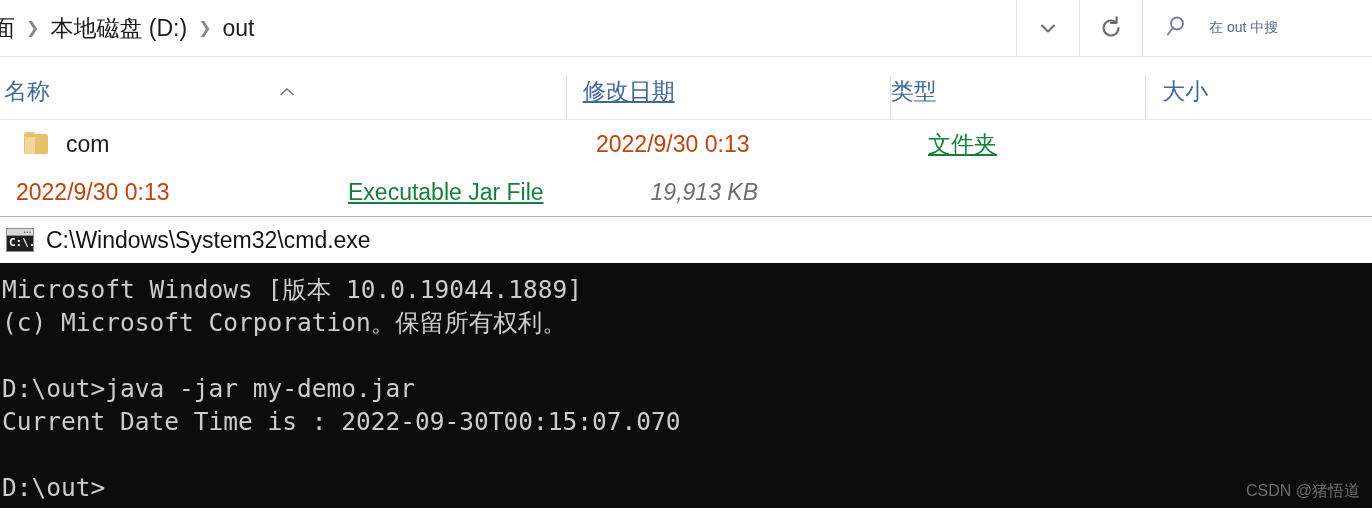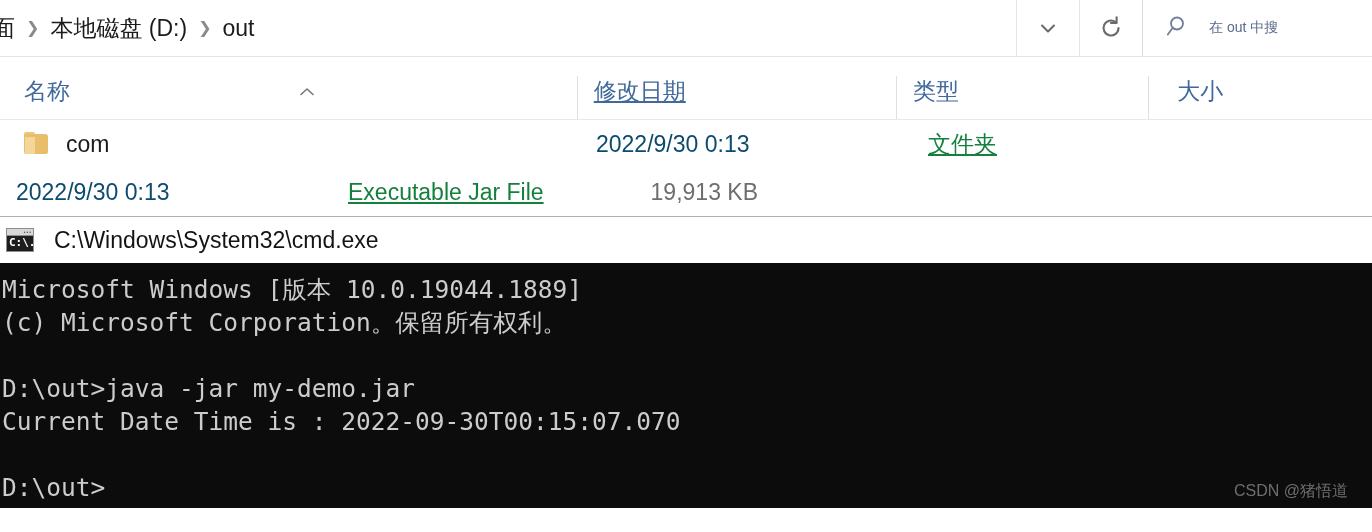--- a/index.html
+++ b/index.html
@@ -87,24 +87,24 @@
   .colhead {
     font-size: 23px;
     color: #41699c;
     padding-bottom: 12px;
     position: relative;
     box-sizing: border-box;
     white-space: nowrap;
   }
   .colhead + .colhead { border-left: 1px solid #dfdfdf; }
   .colhead span.lbl { padding-left: 0px; }
-  .c-name { width: 580px; padding-left: 4px; margin-left: 20px; }
+  .c-name { width: 580px; padding-left: 4px; }
   .c-date { width: 332px; padding-left: 16px; text-decoration: underline; }
-  .c-type { width: 262px; padding-left: 16px; }
-  .c-size { width: 232px; padding-left: 28px; }
+  .c-type { width: 262px; padding-left: 0; }
+  .c-size { width: 232px; padding-left: 16px; }
   .sortcaret {
     position: absolute;
     left: 278px;
     top: 8px;
     font-size: 15px;
     color: #6d6d6d;
     line-height: 1;
   }
 
   
@@ -122,27 +122,28 @@
     overflow: hidden;
   }
   .cell-name {
     width: 580px;
     display: flex;
     align-items: center;
     padding-left: 24px;
     color: #1b1b1b;
   }
   .cell-name .fname { padding-left: 16px; color: #1b1b1b; }
-  .cell-date { width: 332px; padding-left: 16px; color: #0c4a6e; }
+  .cell-date { width: 332px; padding-left: 16px; color: #c2410c; }
   .cell-type { width: 262px; padding-left: 16px; color: #15803d; text-decoration: underline; }
   .cell-size {
     width: 198px;
     padding-right: 34px;
     text-align: right;
     color: #6e6e6e;
+    font-style: italic;
   }
 
   
   .icon-folder { width: 26px; height: 24px; position: relative; flex: 0 0 auto; }
   .icon-folder .back {
     position: absolute; left: 0; top: 2px;
     width: 24px; height: 20px;
     background: #e9be6a;
     border-radius: 1px 3px 2px 2px;
   }
@@ -236,21 +237,21 @@
     color: #ffffff;
     font-family: "DejaVu Sans Mono", monospace;
     font-size: 11px;
     font-weight: bold;
     line-height: 12px;
     white-space: nowrap;
   }
   .cmd-title-text {
     font-size: 23px;
     color: #141414;
-    padding-left: 20px;
+    padding-left: 12px;
     white-space: nowrap;
   }
 
   
   .console {
     background: #0c0c0c;
     height: 245px;
     padding: 10px 0 0 2px;
     box-sizing: border-box;
     position: relative;
@@ -260,21 +261,21 @@
     font-family: "DejaVu Sans Mono", "Liberation Mono", monospace;
     font-size: 24.5px;
     line-height: 33px;
     color: #cccccc;
     white-space: pre;
     letter-spacing: 0px;
   }
   .console-line.blank { color: transparent; }
   .watermark {
     position: absolute;
-    right: 24px;
+    right: 12px;
     bottom: 6px;
     font-size: 16px;
     color: #6e6e6e;
     font-family: "Liberation Sans", sans-serif;
     white-space: nowrap;
   }
 </style>
 </head>
 <body>
 

